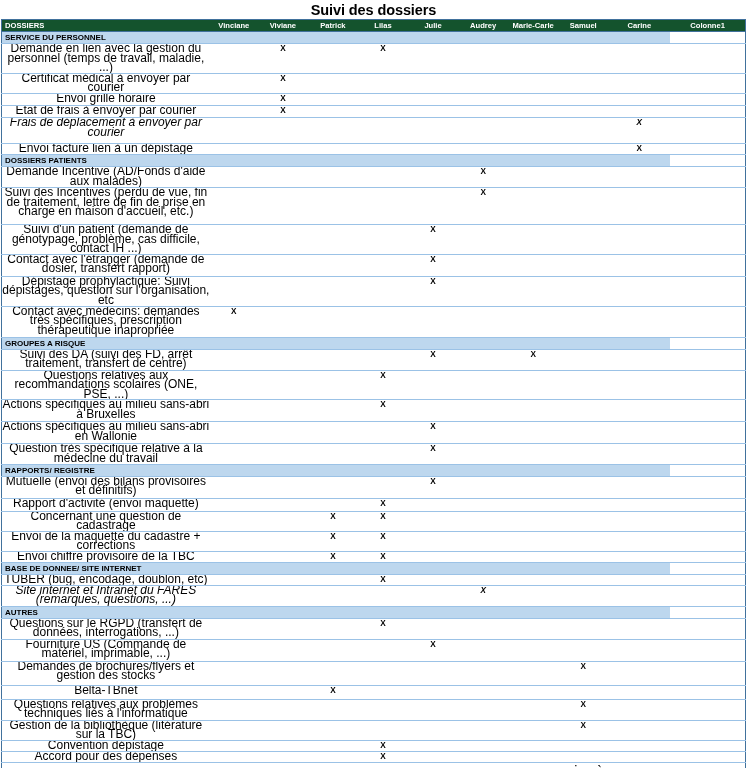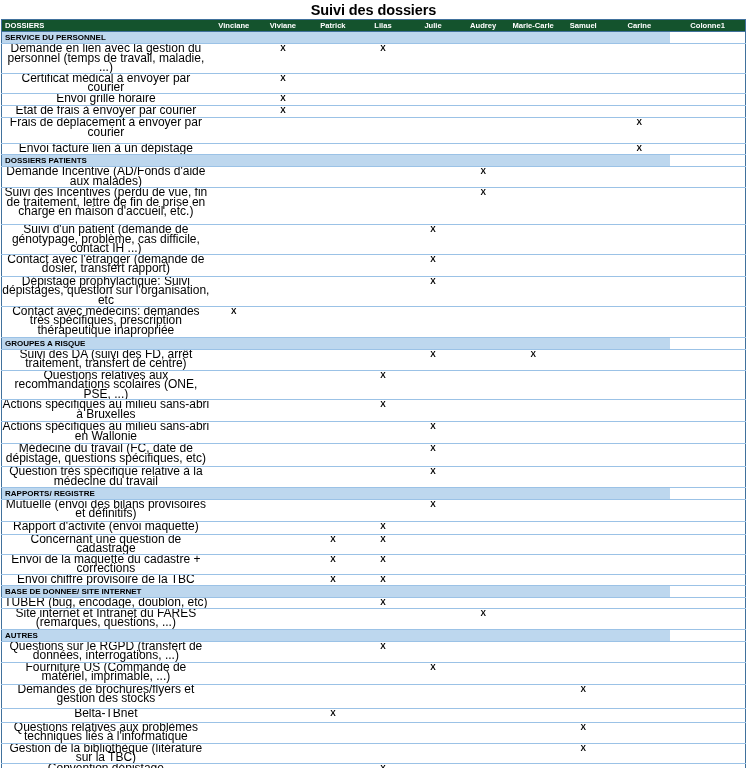--- a/index.html
+++ b/index.html
@@ -209,21 +209,21 @@
           <td class="mark-cell">X</td>
           <td class="blank-cell"></td>
           <td class="blank-cell"></td>
           <td class="blank-cell"></td>
           <td class="blank-cell"></td>
           <td class="blank-cell"></td>
           <td class="blank-cell"></td>
           <td class="blank-cell"></td>
           <td class="blank-cell col-last"></td>
         </tr>
-        <tr class="data" style="height: 26px;">
+        <tr class="data" style="height: 26px; font-style: italic;">
           <td class="label-cell col-label">Frais de déplacement à envoyer par courier</td>
           <td class="blank-cell"></td>
           <td class="blank-cell"></td>
           <td class="blank-cell"></td>
           <td class="blank-cell"></td>
           <td class="blank-cell"></td>
           <td class="blank-cell"></td>
           <td class="blank-cell"></td>
           <td class="blank-cell"></td>
           <td class="mark-cell">X</td>
@@ -373,33 +373,20 @@
           <td class="blank-cell"></td>
           <td class="blank-cell"></td>
           <td class="blank-cell"></td>
           <td class="mark-cell">X</td>
           <td class="blank-cell"></td>
           <td class="blank-cell"></td>
           <td class="blank-cell"></td>
           <td class="blank-cell"></td>
           <td class="blank-cell col-last"></td>
         </tr>
-        <tr class="data" style="height: 23px;">
-          <td class="label-cell col-label">Médecine du travail (FC,  date de dépistage, questions spécifiques, etc)</td>
-          <td class="blank-cell"></td>
-          <td class="blank-cell"></td>
-          <td class="blank-cell"></td>
-          <td class="blank-cell"></td>
-          <td class="mark-cell">X</td>
-          <td class="blank-cell"></td>
-          <td class="blank-cell"></td>
-          <td class="blank-cell"></td>
-          <td class="blank-cell"></td>
-          <td class="blank-cell col-last"></td>
-        </tr>
         <tr class="data" style="height: 12px;">
           <td class="label-cell col-label">Question très spécifique relative à la médecine du travail</td>
           <td class="blank-cell"></td>
           <td class="blank-cell"></td>
           <td class="blank-cell"></td>
           <td class="blank-cell"></td>
           <td class="mark-cell">X</td>
           <td class="blank-cell"></td>
           <td class="blank-cell"></td>
           <td class="blank-cell"></td>
@@ -485,21 +472,21 @@
           <td class="blank-cell"></td>
           <td class="blank-cell"></td>
           <td class="mark-cell">X</td>
           <td class="blank-cell"></td>
           <td class="blank-cell"></td>
           <td class="blank-cell"></td>
           <td class="blank-cell"></td>
           <td class="blank-cell"></td>
           <td class="blank-cell col-last"></td>
         </tr>
-        <tr class="data" style="height: 21px;">
+        <tr class="data" style="height: 21px; font-style: italic;">
           <td class="label-cell col-label">Site internet et Intranet du FARES (remarques, questions, ...)</td>
           <td class="blank-cell"></td>
           <td class="blank-cell"></td>
           <td class="blank-cell"></td>
           <td class="blank-cell"></td>
           <td class="blank-cell"></td>
           <td class="mark-cell">X</td>
           <td class="blank-cell"></td>
           <td class="blank-cell"></td>
           <td class="blank-cell"></td>

